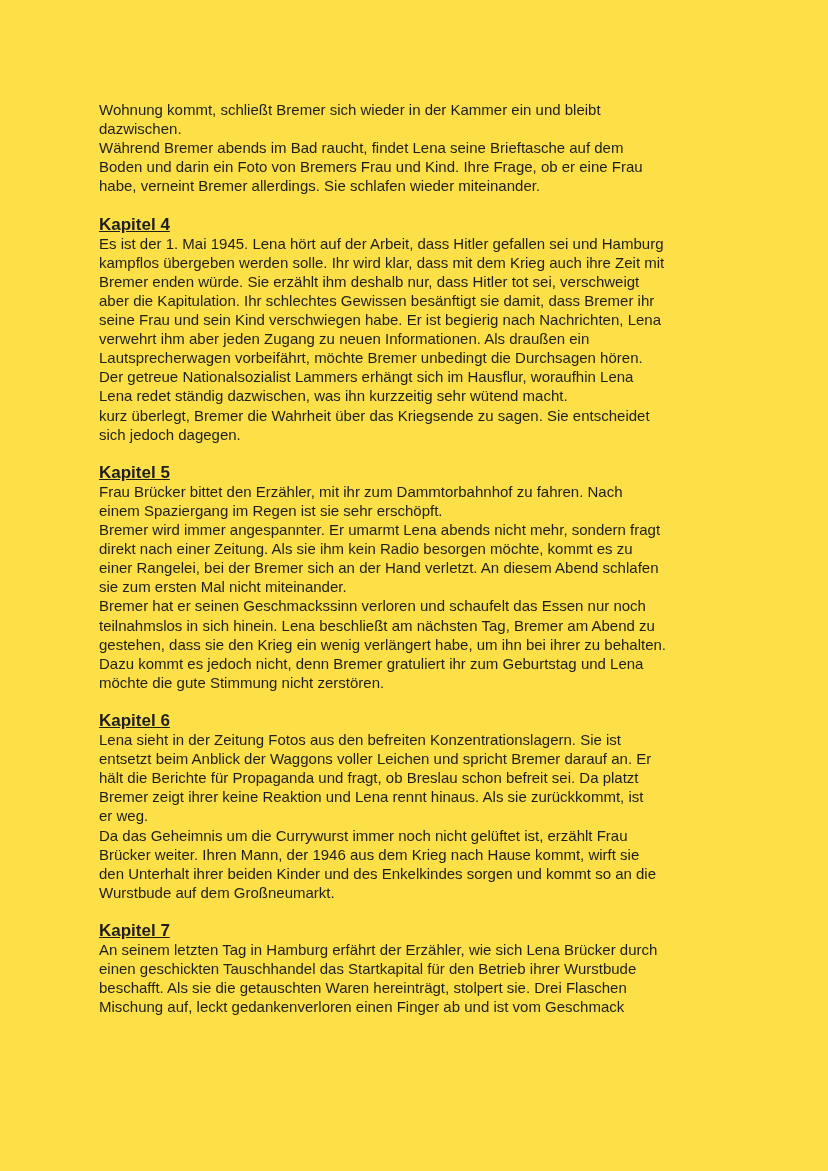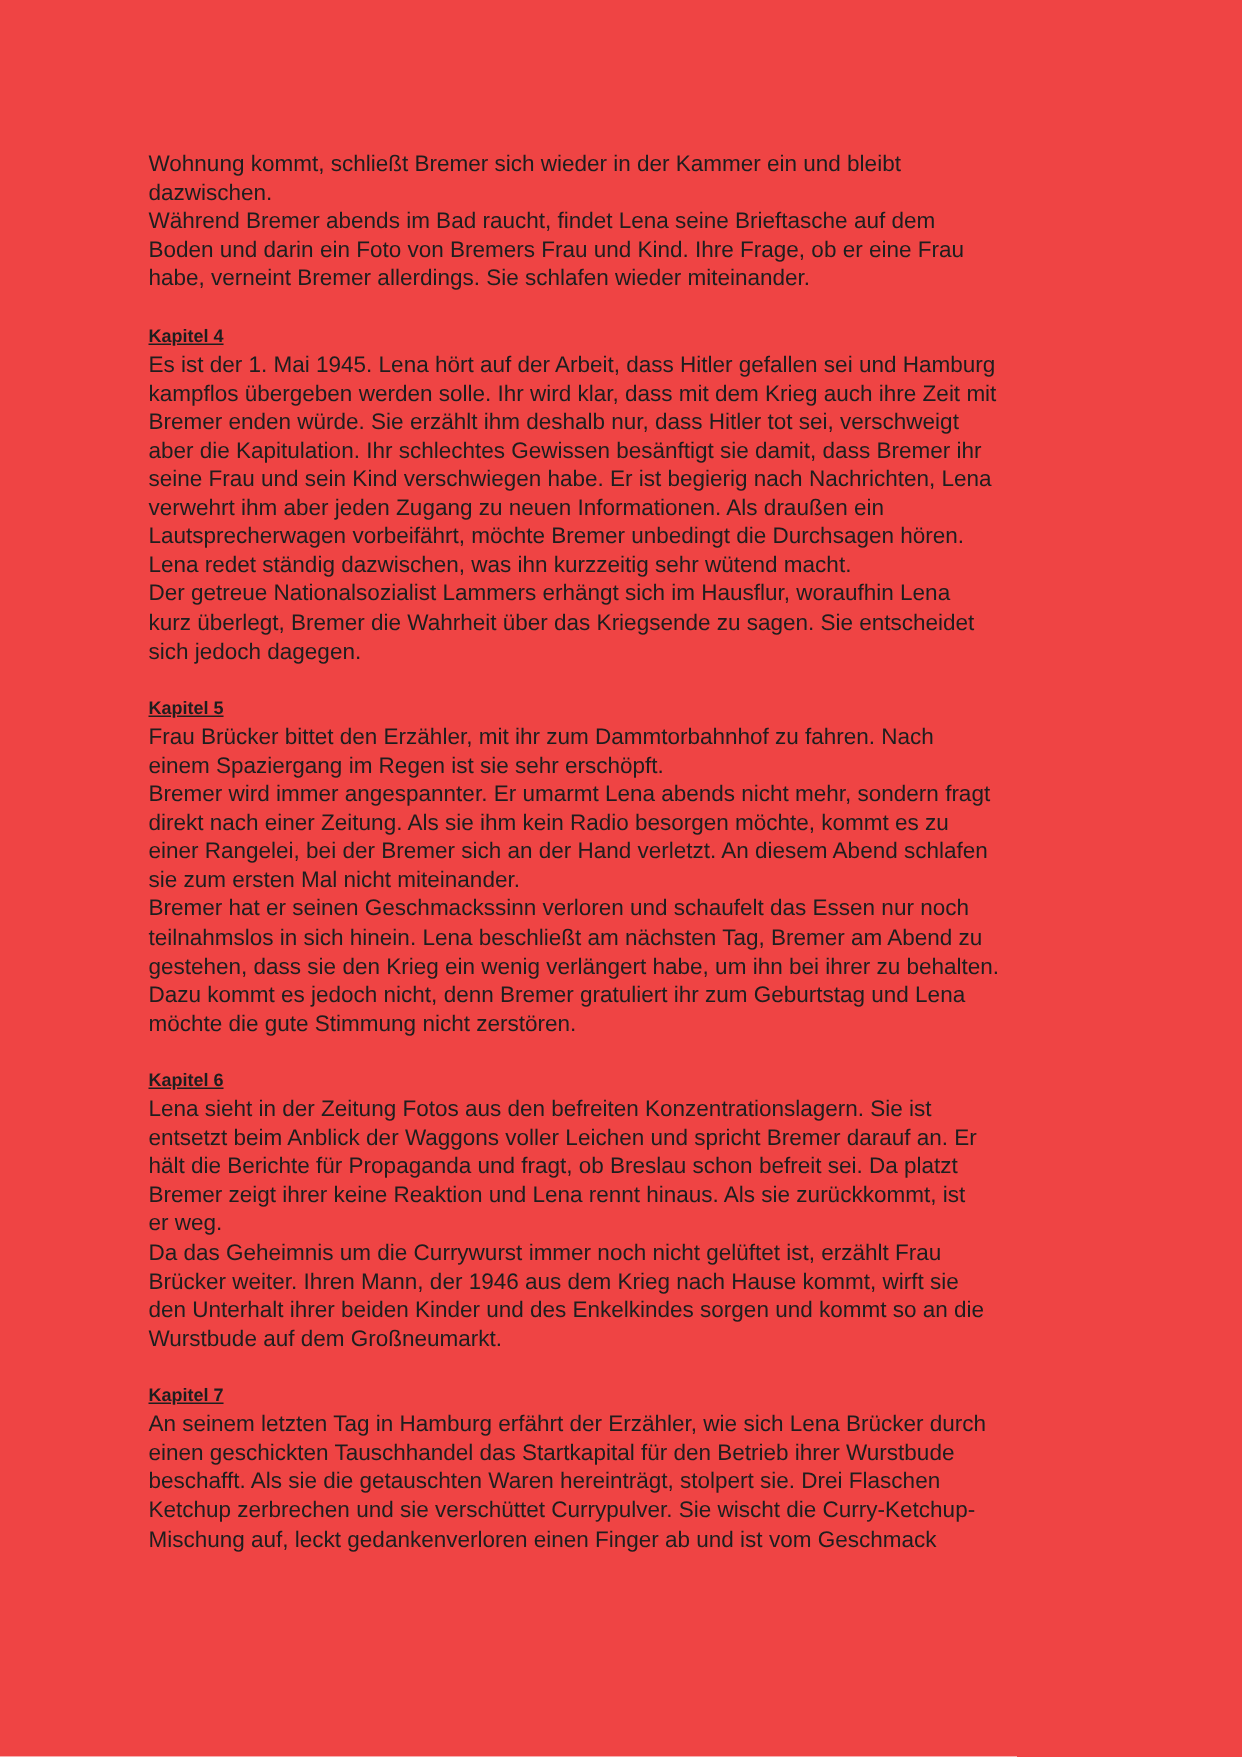--- a/index.html
+++ b/index.html
@@ -10,39 +10,39 @@
   body {
     width: 828px;
     height: 1171px;
     position: relative;
     font-family: "Liberation Sans", sans-serif;
     overflow: hidden;
   }
   .page {
     position: absolute;
     inset: 0;
-    background: #ef4444;
+    background: #fde047;
     text-decoration: underline;
   }
   .content {
     position: absolute;
     left: 99px;
     top: 100px;
     width: 650px;
     color: #1e1e1e;
     font-size: 15px;
     line-height: 19.1px;
     letter-spacing: 0;
   }
   .sec + .sec {
     margin-top: 19.1px; 
   }
   .heading {
     margin: 0;
-    font-size: 12px;
+    font-size: 17px;
     line-height: 19.1px;
     font-weight: 700;
     text-decoration: underline;
   }
   .line {
     white-space: pre;
   }
 </style>
 </head>
 <body>
@@ -63,22 +63,22 @@
     <section class="sec">
       <h2 class="heading">Kapitel 4</h2>
       <div class="lines">
           <div class="line">Es ist der 1. Mai 1945. Lena hört auf der Arbeit, dass Hitler gefallen sei und Hamburg</div>
           <div class="line">kampflos übergeben werden solle. Ihr wird klar, dass mit dem Krieg auch ihre Zeit mit</div>
           <div class="line">Bremer enden würde. Sie erzählt ihm deshalb nur, dass Hitler tot sei, verschweigt</div>
           <div class="line">aber die Kapitulation. Ihr schlechtes Gewissen besänftigt sie damit, dass Bremer ihr</div>
           <div class="line">seine Frau und sein Kind verschwiegen habe. Er ist begierig nach Nachrichten, Lena</div>
           <div class="line">verwehrt ihm aber jeden Zugang zu neuen Informationen. Als draußen ein</div>
           <div class="line">Lautsprecherwagen vorbeifährt, möchte Bremer unbedingt die Durchsagen hören.</div>
+          <div class="line">Der getreue Nationalsozialist Lammers erhängt sich im Hausflur, woraufhin Lena</div>
           <div class="line">Lena redet ständig dazwischen, was ihn kurzzeitig sehr wütend macht.</div>
-          <div class="line">Der getreue Nationalsozialist Lammers erhängt sich im Hausflur, woraufhin Lena</div>
           <div class="line">kurz überlegt, Bremer die Wahrheit über das Kriegsende zu sagen. Sie entscheidet</div>
           <div class="line">sich jedoch dagegen.</div>
         </div>
     </section>
 
     <section class="sec">
       <h2 class="heading">Kapitel 5</h2>
       <div class="lines">
           <div class="line">Frau Brücker bittet den Erzähler, mit ihr zum Dammtorbahnhof zu fahren. Nach</div>
           <div class="line">einem Spaziergang im Regen ist sie sehr erschöpft.</div>
@@ -108,19 +108,18 @@
           <div class="line">Wurstbude auf dem Großneumarkt.</div>
         </div>
     </section>
 
     <section class="sec">
       <h2 class="heading">Kapitel 7</h2>
       <div class="lines">
           <div class="line">An seinem letzten Tag in Hamburg erfährt der Erzähler, wie sich Lena Brücker durch</div>
           <div class="line">einen geschickten Tauschhandel das Startkapital für den Betrieb ihrer Wurstbude</div>
           <div class="line">beschafft. Als sie die getauschten Waren hereinträgt, stolpert sie. Drei Flaschen</div>
-          <div class="line">Ketchup zerbrechen und sie verschüttet Currypulver. Sie wischt die Curry-Ketchup-</div>
           <div class="line">Mischung auf, leckt gedankenverloren einen Finger ab und ist vom Geschmack</div>
         </div>
     </section>
 
   </div>
 </div>
 
 </body></html>

